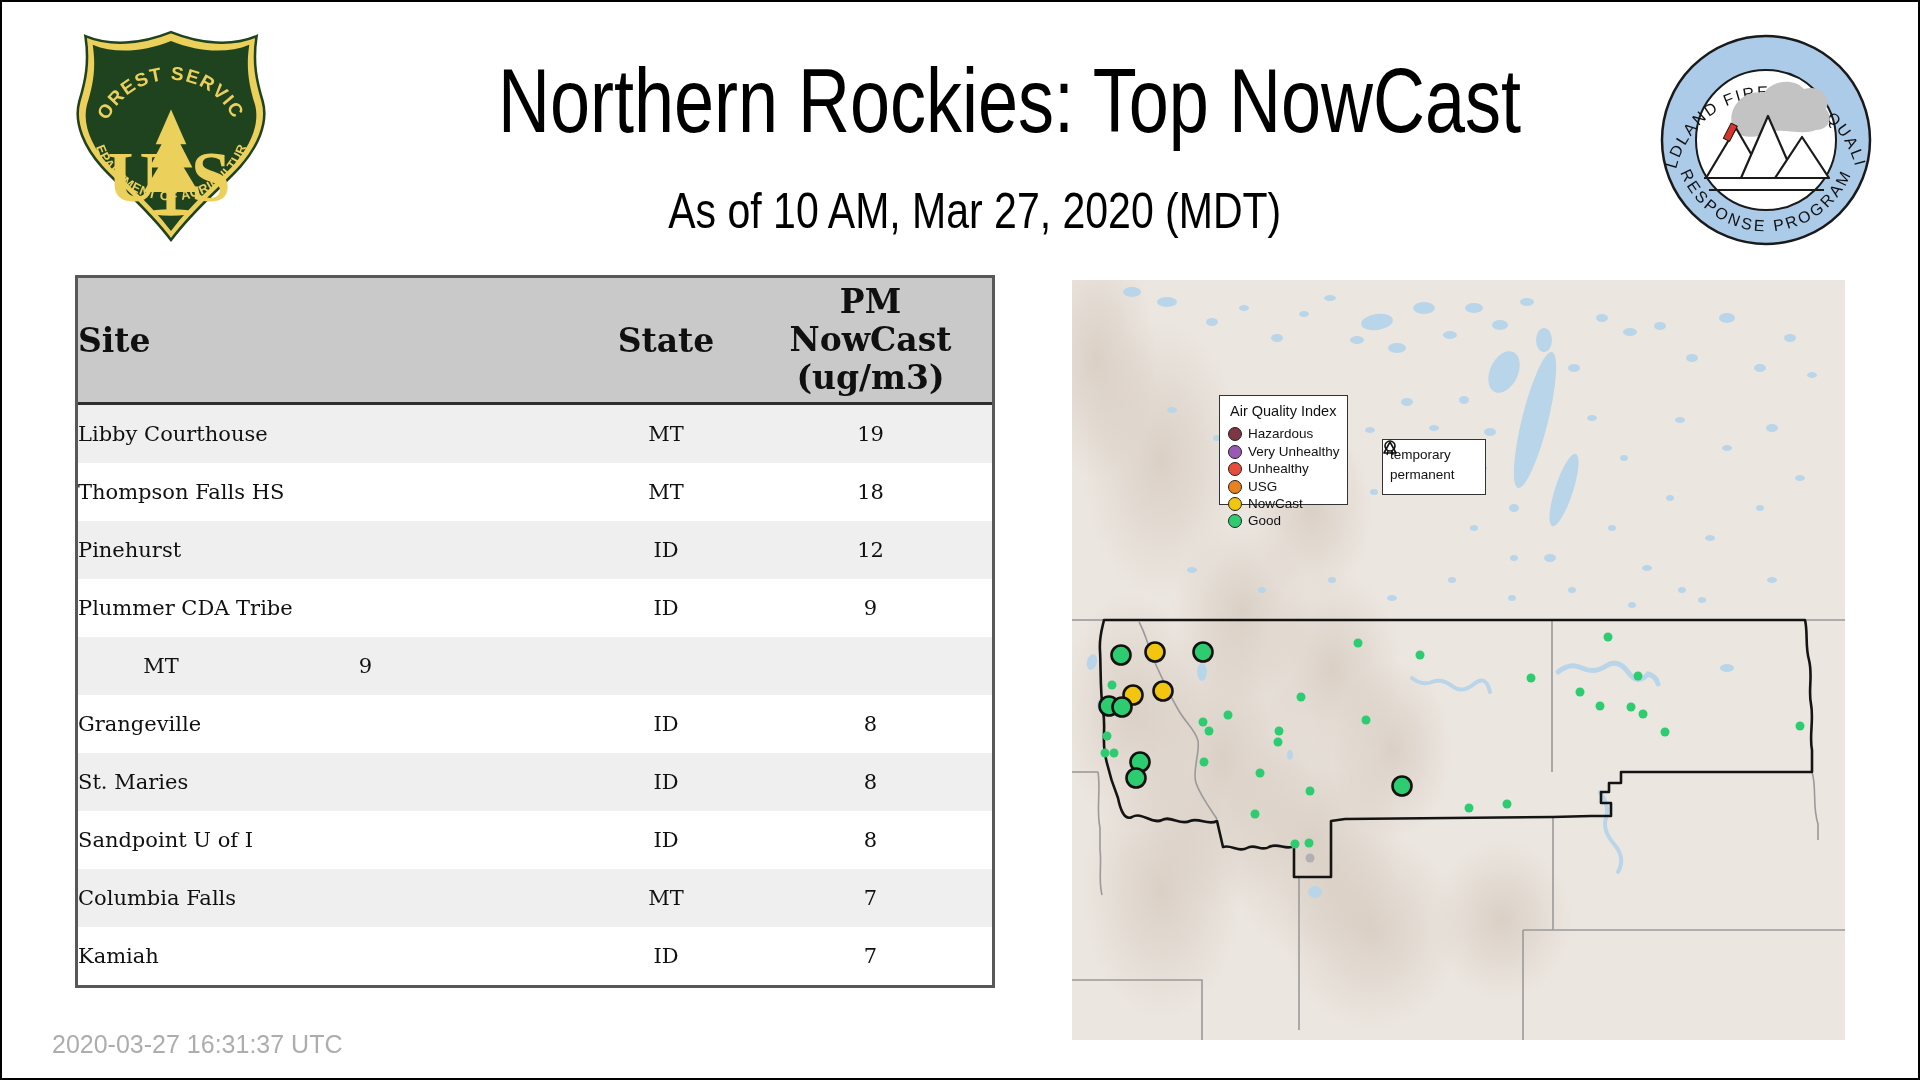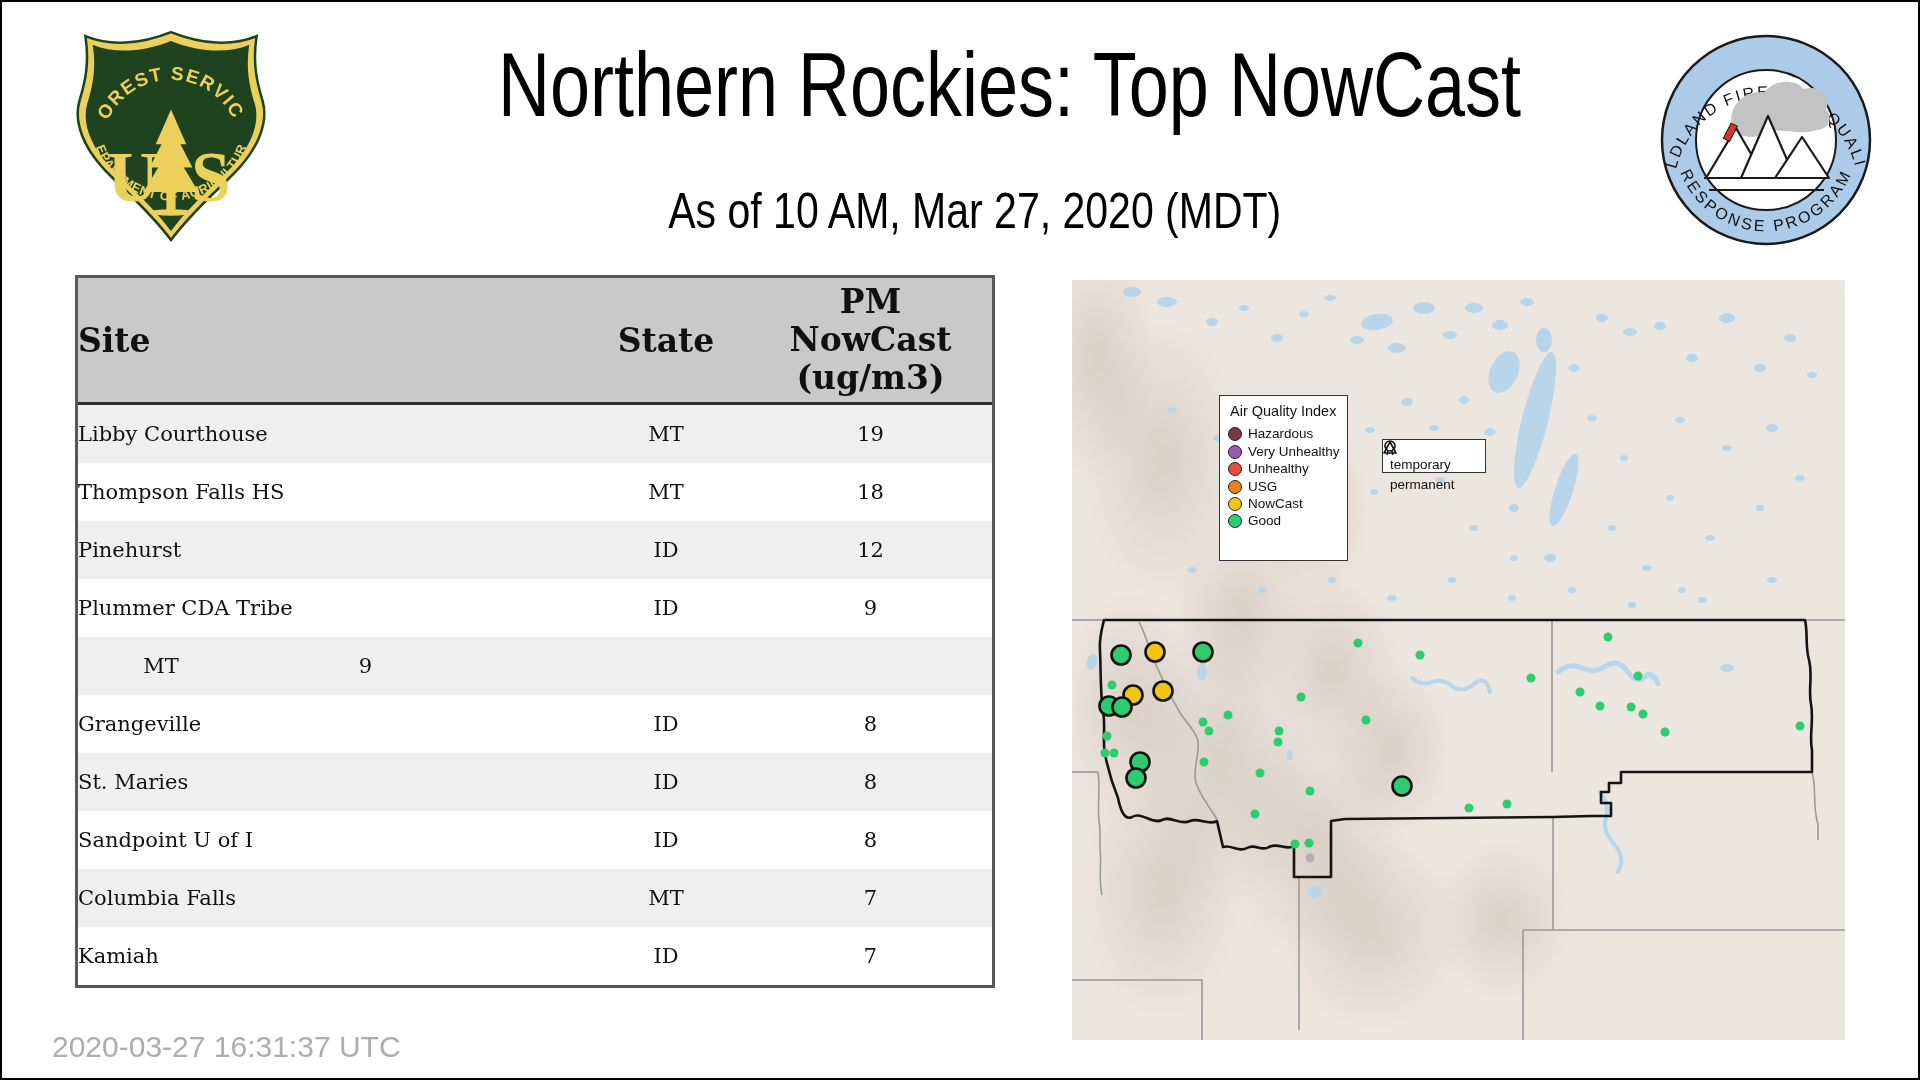--- a/index.html
+++ b/index.html
@@ -3,21 +3,21 @@
 <meta charset="utf-8">
 <style>
   html,body{margin:0;padding:0;background:#ffffff;}
   .slide{
     position:relative; width:1920px; height:1080px; background:#ffffff;
     box-shadow: inset 0 0 0 2px #000;
     overflow:hidden;
     font-family:"Liberation Sans", sans-serif;
   }
   
-  .title-wrap{position:absolute; left:370px; top:40px; width:1210px; text-align:right;}
+  .title-wrap{position:absolute; left:370px; top:56px; width:1210px; text-align:right;}
   .title-wrap .t{
     display:inline-block; transform:scaleX(0.80); transform-origin:center;
     font-size:90px; font-weight:400; color:#000; white-space:nowrap; line-height:1;
   }
   .subtitle-wrap{position:absolute; left:370px; top:186px; width:1210px; text-align:center;}
   .subtitle-wrap .t{
     display:inline-block; transform:scaleX(0.82); transform-origin:center;
     font-size:50px; color:#000; white-space:nowrap; line-height:1;
   }
   .fs-logo{position:absolute; left:66px; top:28px; width:210px; height:216px;}
@@ -38,37 +38,37 @@
   .t-row:nth-child(odd){background:#efefef;}
   .col-site{width:505px; }
   .col-state{width:166px; text-align:center;}
   .col-pm{width:243px; text-align:center;}
   .t-header .col-pm .wrapbox{width:180px; margin:0 auto; line-height:1.15;}
 
   
   .map{position:absolute; left:1072px; top:280px; width:773px; height:760px;}
   .map svg{position:absolute; left:0; top:0;}
   .aqi-legend{
-    position:absolute; left:147px; top:115px; width:129px; height:166px;
+    position:absolute; left:147px; top:115px; width:129px; height:110px;
     background:#ffffff; border:1.5px solid #333; box-sizing:border-box;
     padding:6px 6px 0 8px; font-size:13.5px; color:#111;
   }
   .aqi-legend .lg-title{font-size:14.5px; margin:1px 0 5px 2px; white-space:nowrap;}
   .aqi-item{display:flex; align-items:flex-end; height:17.4px; white-space:nowrap;}
   .aqi-item .dot{width:12px; height:12px; border-radius:50%; border:1.6px solid #222; margin-right:6px; flex:0 0 aupx;}
   .mk-legend{
-    position:absolute; left:310px; top:159px; width:104px; height:34px;
+    position:absolute; left:310px; top:159px; width:104px; height:56px;
     background:#ffffff; border:1.5px solid #333; box-sizing:border-box;
-    padding:14px 4px 4px 7px; font-size:13.5px; color:#111;
+    padding:4px 4px 4px 7px; font-size:13.5px; color:#111;
   }
   .mk-item{display:flex; align-items:center; height:20px; white-space:nowrap;}
   .mk-item svg{margin-right:5px;}
 
   
-  .timestamp{position:absolute; left:52px; top:1030px; font-size:30px; color:#adadad;}
+  .timestamp{position:absolute; left:52px; top:1030px; font-size:25px; color:#adadad;}
 </style>
 </head>
 <body>
 
 <div class="slide">
 
   <div class="fs-logo">
     <svg viewBox="0 0 200 212" width="210" height="216">
       <path d="M100,4 C130,16 160,18 184,8 C180,34 184,52 190,72 C196,94 184,118 168,136 C152,154 124,176 100,208 C76,176 48,154 32,136 C16,118 4,94 10,72 C16,52 20,34 16,8 C40,18 70,16 100,4 Z" fill="#ecd05c" stroke="#1e431e" stroke-width="2.5"></path>
       <path d="M100,4 C130,16 160,18 184,8 C180,34 184,52 190,72 C196,94 184,118 168,136 C152,154 124,176 100,208 C76,176 48,154 32,136 C16,118 4,94 10,72 C16,52 20,34 16,8 C40,18 70,16 100,4 Z" fill="#1e431e" transform="translate(100,106) scale(0.915) translate(-100,-106)"></path>

